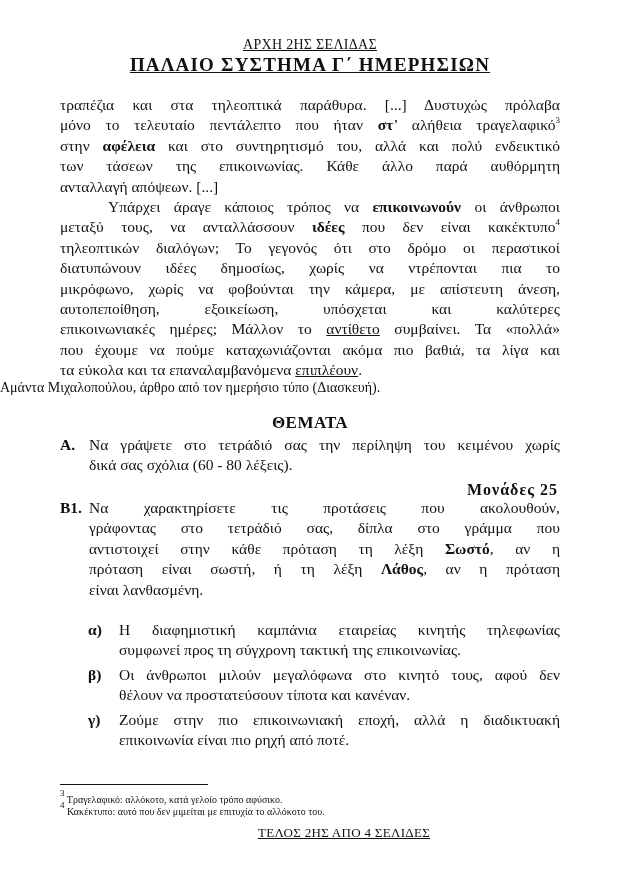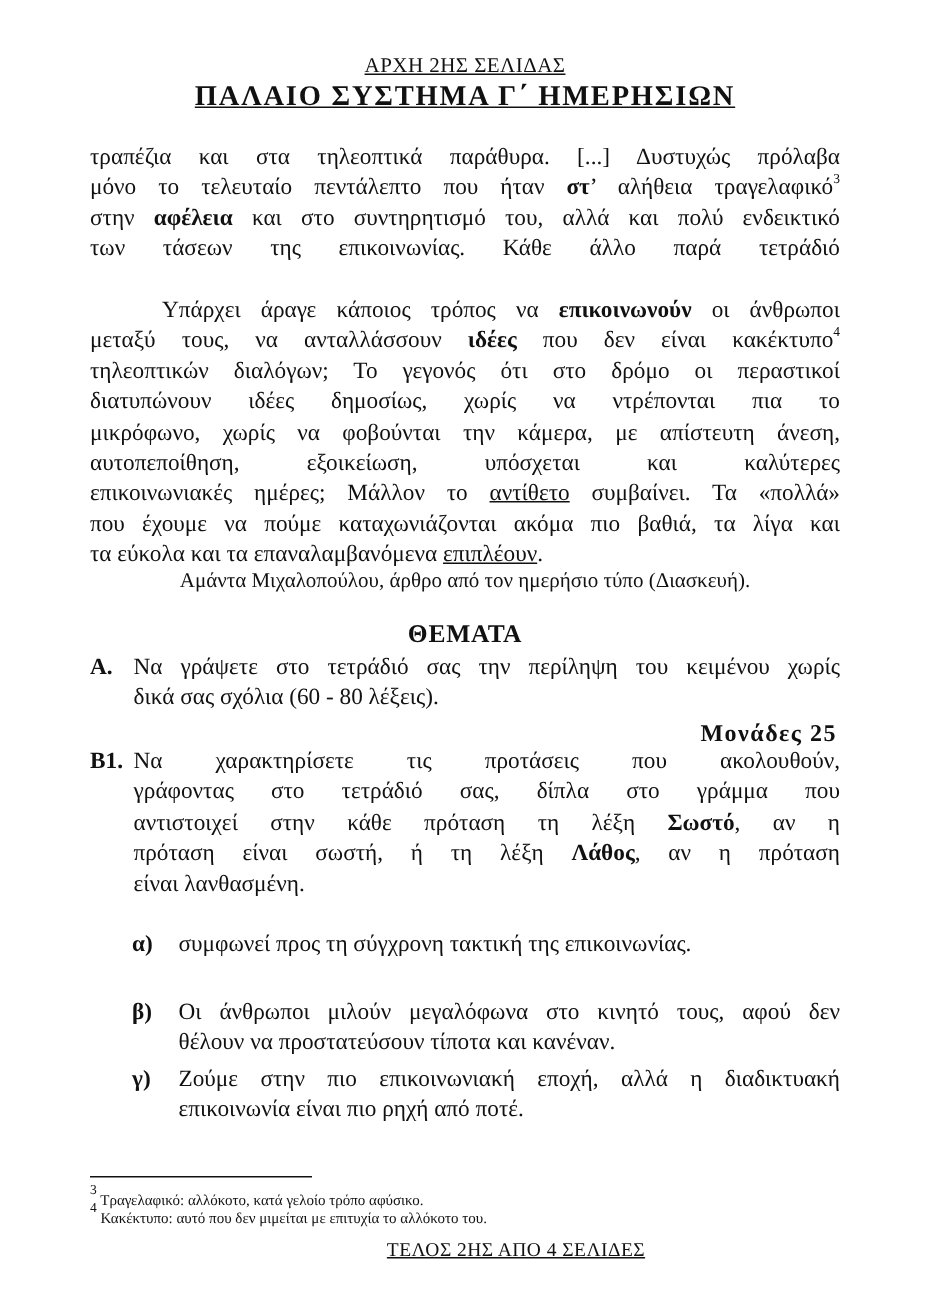--- a/index.html
+++ b/index.html
@@ -9,21 +9,21 @@
   .hdr1 { position: absolute; top: 37px; left: 0; width: 620px; text-align: center;
           font-size: 14px; text-decoration: underline; letter-spacing: 0.3px; }
   .hdr2 { position: absolute; top: 54px; left: 0; width: 620px; text-align: center;
           font-size: 19px; font-weight: bold; text-decoration: underline; letter-spacing: 1.2px; }
   .body { position: absolute; left: 60px; width: 500px; font-size: 15.5px; line-height: 20.4px; }
   .line { display: block; text-align: justify; text-align-last: justify; white-space: nowrap; }
   .line.last { text-align-last: left; }
   b { font-weight: bold; }
   u { text-decoration: underline; }
   sup { font-size: 9px; vertical-align: 7px; line-height: 0; }
-  .source { position: absolute; top: 380px; left: 0; width: 620px; text-align: center; font-size: 14px; }
+  .source { position: absolute; top: 380px; left: 0; width: 620px; font-size: 14px; }
   .themes { position: absolute; top: 413px; left: 0; width: 620px; text-align: center;
             font-size: 17px; font-weight: bold; letter-spacing: 0.5px; }
   .q { position: absolute; left: 60px; width: 500px; font-size: 15.5px; line-height: 20.4px; }
   .qlabel { position: absolute; left: 0; top: 0; font-weight: bold; }
   .qtext { margin-left: 29px; }
   .marks { position: absolute; top: 481px; right: 62px; font-size: 16px; font-weight: bold; letter-spacing: 1px; }
   .sub { position: absolute; left: 88px; width: 472px; font-size: 15.5px; line-height: 20.4px; }
   .sublabel { position: absolute; left: 0; top: 0; font-weight: bold; }
   .subtext { margin-left: 31px; }
   .fn-rule { position: absolute; top: 784px; left: 60px; width: 148px; height: 1px; background: #111; }
@@ -36,21 +36,22 @@
 
 <div class="page">
 
   <div class="hdr1">ΑΡΧΗ 2ΗΣ ΣΕΛΙΔΑΣ</div>
   <div class="hdr2">ΠΑΛΑΙΟ ΣΥΣΤΗΜΑ Γ΄ ΗΜΕΡΗΣΙΩΝ</div>
 
   <div class="body" style="top:95px;">
     <span class="line">τραπέζια και στα τηλεοπτικά παράθυρα. [...] Δυστυχώς πρόλαβα</span>
     <span class="line"><span>μόνο το τελευταίο πεντάλεπτο που ήταν </span><b>στ</b><span>’ αλήθεια τραγελαφικό</span><sup>3</sup></span>
     <span class="line"><span>στην </span><b>αφέλεια</b><span> και στο συντηρητισμό του, αλλά και πολύ ενδεικτικό</span></span>
-    <span class="line">των τάσεων της επικοινωνίας. Κάθε άλλο παρά τετράδιό</span>
+    <span class="line">των τάσεων της επικοινωνίας. Κάθε άλλο παρά αυθόρμητη</span>
+    <span class="line last">ανταλλαγή απόψεων. [...]</span>
   </div>
 
   <div class="body" style="top:197px;">
     <span class="line" style="padding-left:48px;"><span>Υπάρχει άραγε κάποιος τρόπος να </span><b>επικοινωνούν</b><span> οι άνθρωποι</span></span>
     <span class="line"><span>μεταξύ τους, να ανταλλάσσουν </span><b>ιδέες</b><span> που δεν είναι κακέκτυπο</span><sup>4</sup></span>
     <span class="line">τηλεοπτικών διαλόγων; Το γεγονός ότι στο δρόμο οι περαστικοί</span>
     <span class="line">διατυπώνουν ιδέες δημοσίως, χωρίς να ντρέπονται πια το</span>
     <span class="line">μικρόφωνο, χωρίς να φοβούνται την κάμερα, με απίστευτη άνεση,</span>
     <span class="line">αυτοπεποίθηση, εξοικείωση, υπόσχεται και καλύτερες</span>
     <span class="line"><span>επικοινωνιακές ημέρες; Μάλλον το </span><u>αντίθετο</u><span> συμβαίνει. Τα «πολλά»</span></span>
@@ -79,20 +80,21 @@
       <span class="line">γράφοντας στο τετράδιό σας, δίπλα στο γράμμα που</span>
       <span class="line"><span>αντιστοιχεί στην κάθε πρόταση τη λέξη </span><b>Σωστό</b><span>, αν η</span></span>
       <span class="line"><span>πρόταση είναι σωστή, ή τη λέξη </span><b>Λάθος</b><span>, αν η πρόταση</span></span>
       <span class="line last">είναι λανθασμένη.</span>
     </div>
   </div>
 
   <div class="sub" style="top:620px;">
     <span class="sublabel">α)</span>
     <div class="subtext">
+      <span class="line">Η διαφημιστική καμπάνια εταιρείας κινητής τηλεφωνίας</span>
       <span class="line last">συμφωνεί προς τη σύγχρονη τακτική της επικοινωνίας.</span>
     </div>
   </div>
 
   <div class="sub" style="top:665px;">
     <span class="sublabel">β)</span>
     <div class="subtext">
       <span class="line">Οι άνθρωποι μιλούν μεγαλόφωνα στο κινητό τους, αφού δεν</span>
       <span class="line last">θέλουν να προστατεύσουν τίποτα και κανέναν.</span>
     </div>

